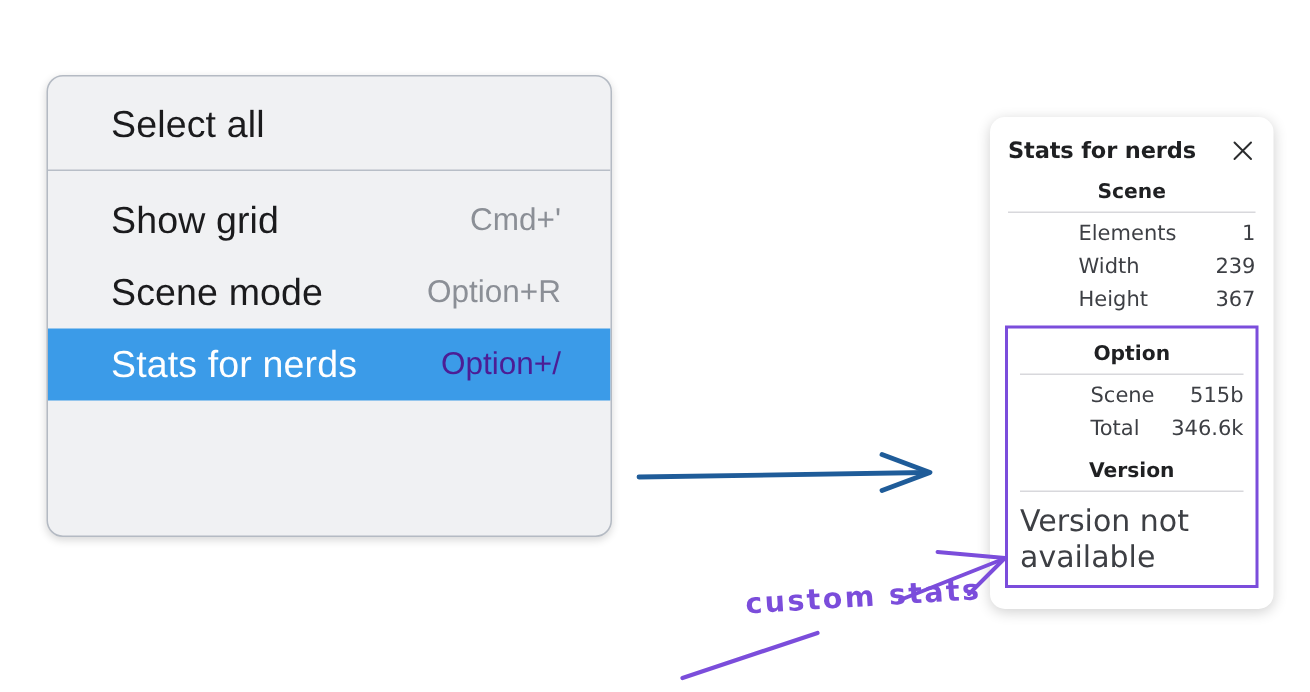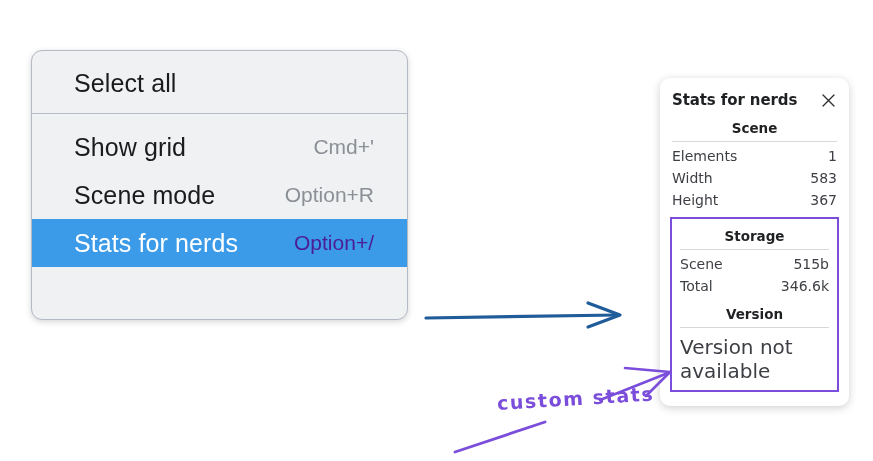--- a/index.html
+++ b/index.html
@@ -23,21 +23,21 @@
     width: 873px;
     height: 461px;
   }
 
   
   .context-menu {
     position: absolute;
     left: 31px;
     top: 50px;
     width: 377px;
-    height: 270px;
+    height: 308px;
     box-sizing: border-box;
     background: #f0f1f3;
     border: 1px solid #b4bac3;
     border-radius: 11px;
     box-shadow: 0 2px 6px rgba(0,0,0,0.16);
     overflow: hidden;
   }
   .menu-group {
     padding: 8px 0 6px 0;
   }
@@ -129,20 +129,21 @@
     background: #d8d8dc;
     margin: 0 0 3px 0;
   }
   .sp-row {
     display: flex;
     align-items: baseline;
     justify-content: space-between;
     font-size: 14px;
     color: #3d3f44;
     padding: 3px 0;
+    margin-left: 47px;
   }
   .sp-row .sp-val {
     color: #3d3f44;
   }
   .sp-note {
     font-size: 20px;
     color: #3d3f44;
     padding: 4px 0 1px 0;
   }
 
@@ -222,32 +223,32 @@
 
     <div class="sp-section">
       <div class="sp-section-title">Scene</div>
       <div class="sp-rule"></div>
       <div class="sp-row">
         <span>Elements</span>
         <span class="sp-val">1</span>
       </div>
       <div class="sp-row">
         <span>Width</span>
-        <span class="sp-val">583</span>
+        <span class="sp-val">239</span>
       </div>
       <div class="sp-row">
         <span>Height</span>
         <span class="sp-val">367</span>
       </div>
     </div>
 
     <div class="sp-highlight">
 
       <div class="sp-section">
-        <div class="sp-section-title">Storage</div>
+        <div class="sp-section-title">Option</div>
         <div class="sp-rule"></div>
         <div class="sp-row">
           <span>Scene</span>
           <span class="sp-val">515b</span>
         </div>
         <div class="sp-row">
           <span>Total</span>
           <span class="sp-val">346.6k</span>
         </div>
       </div>

